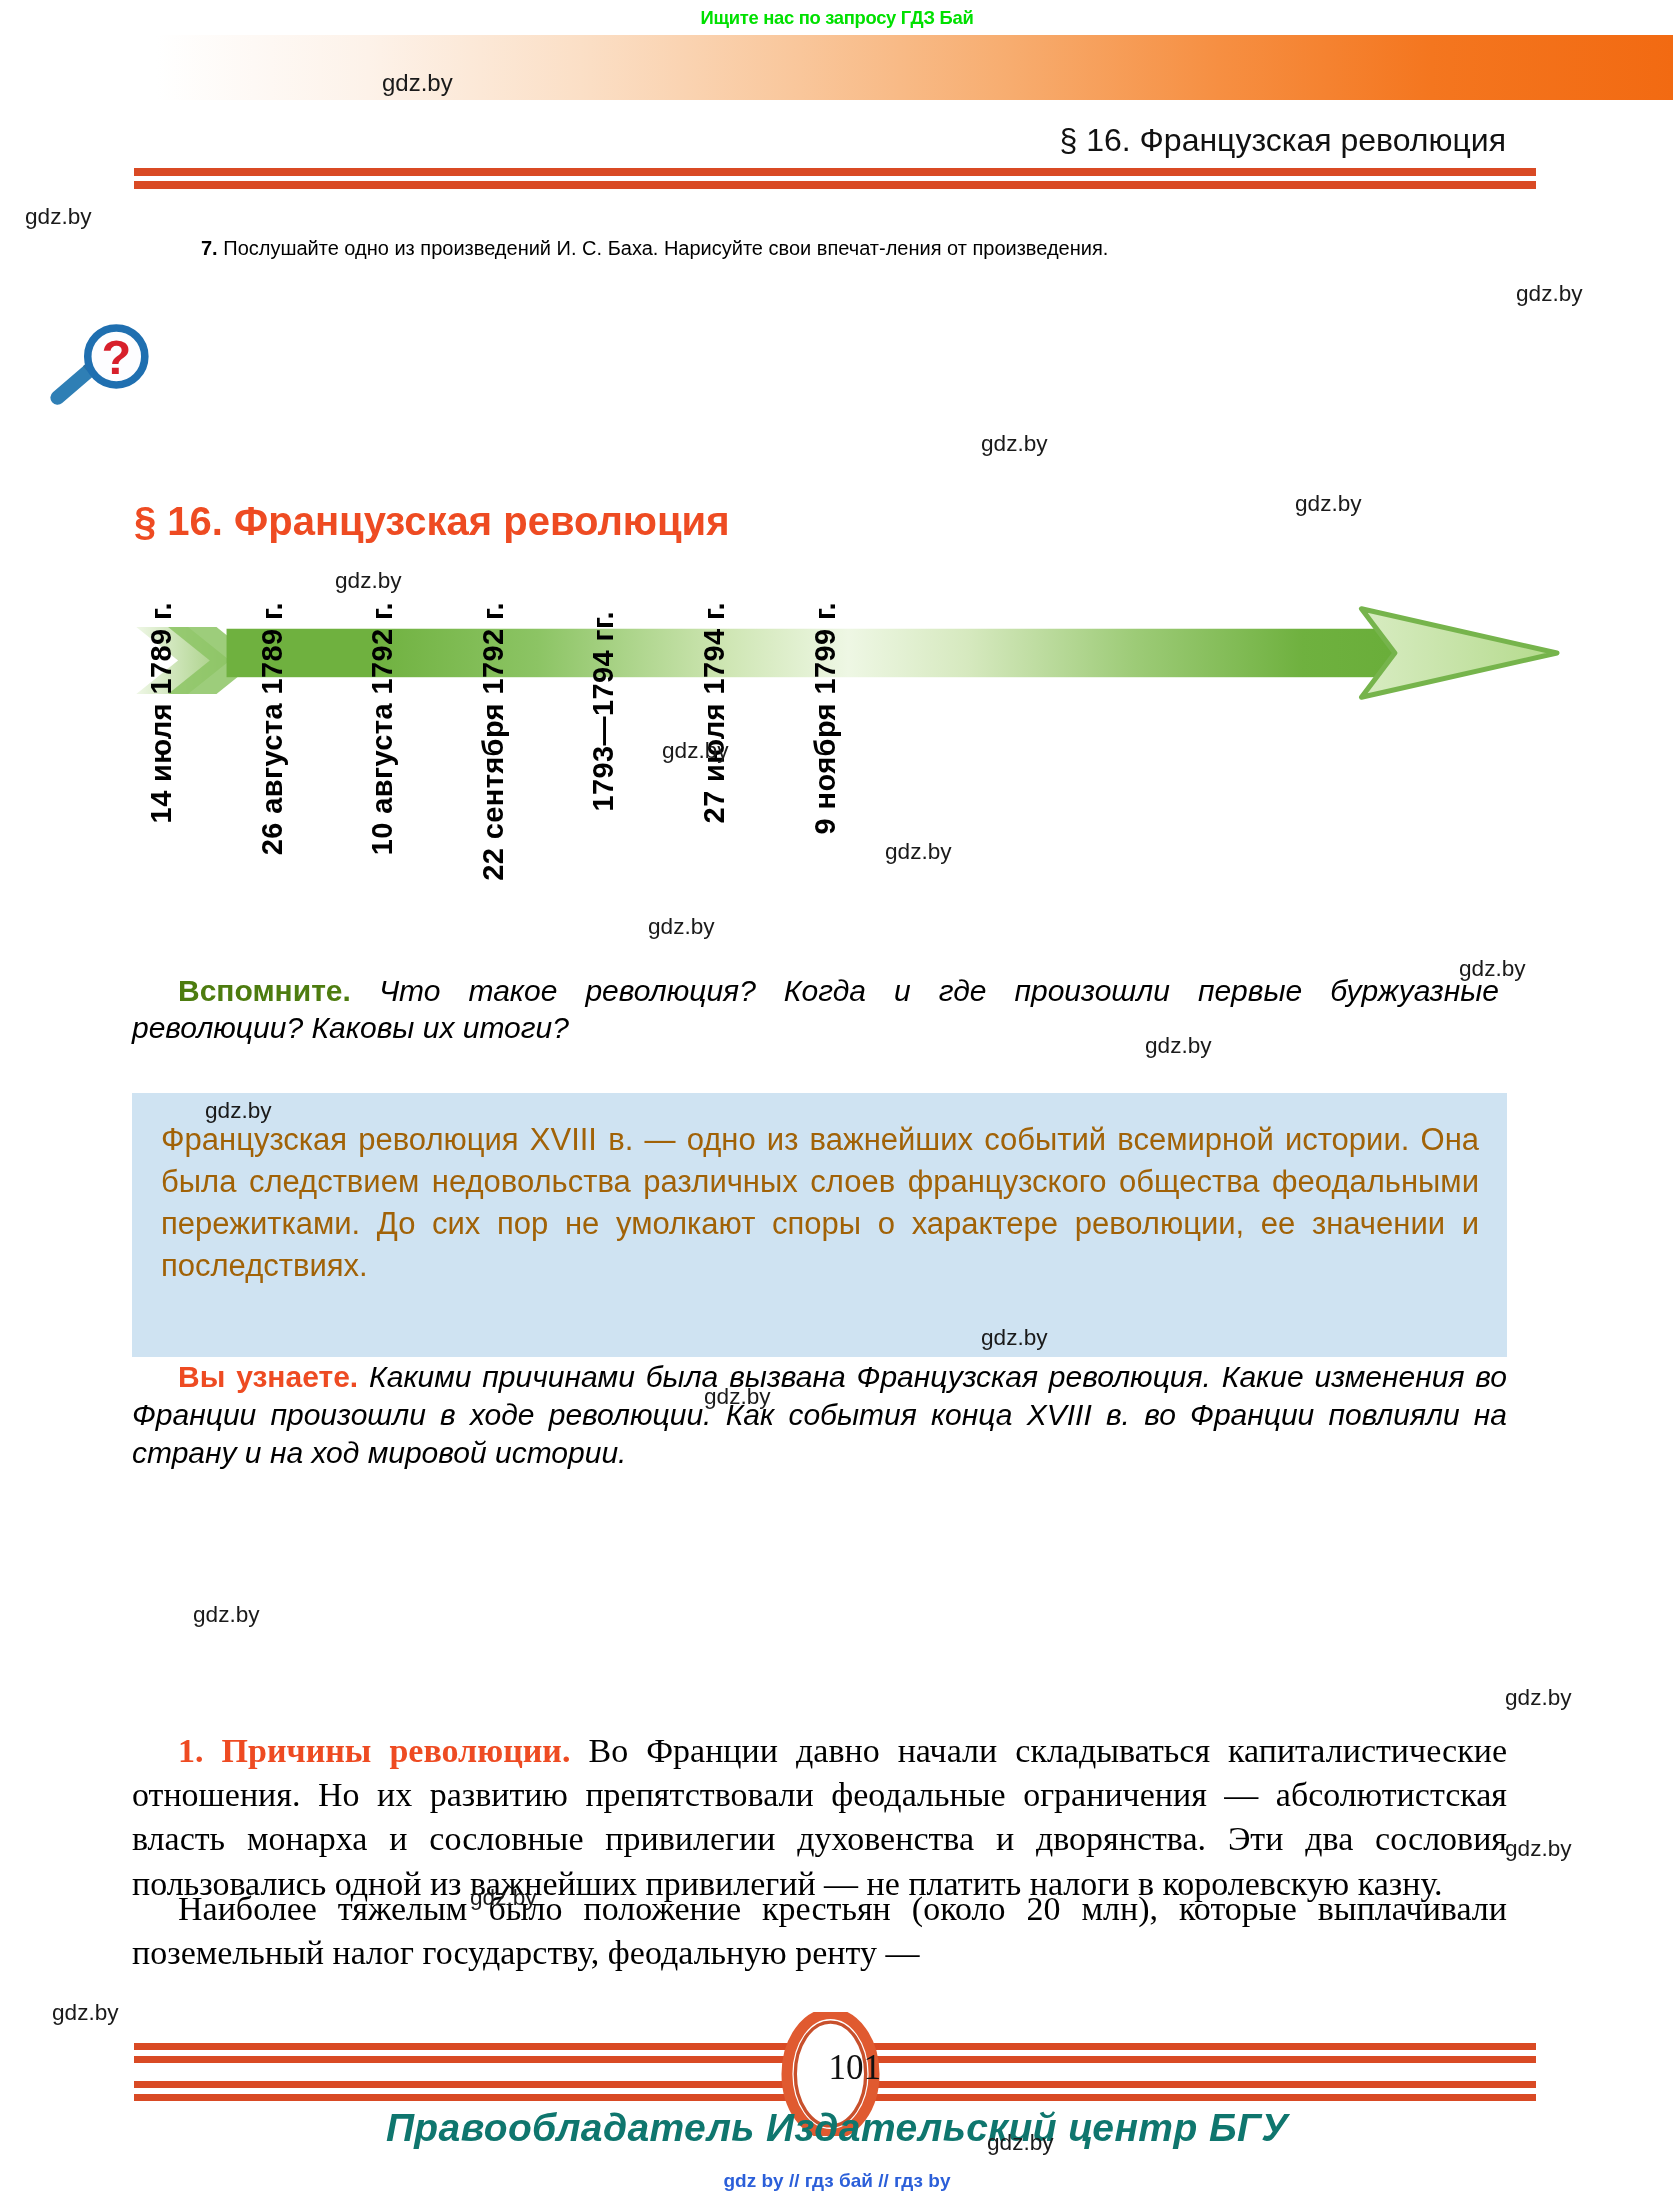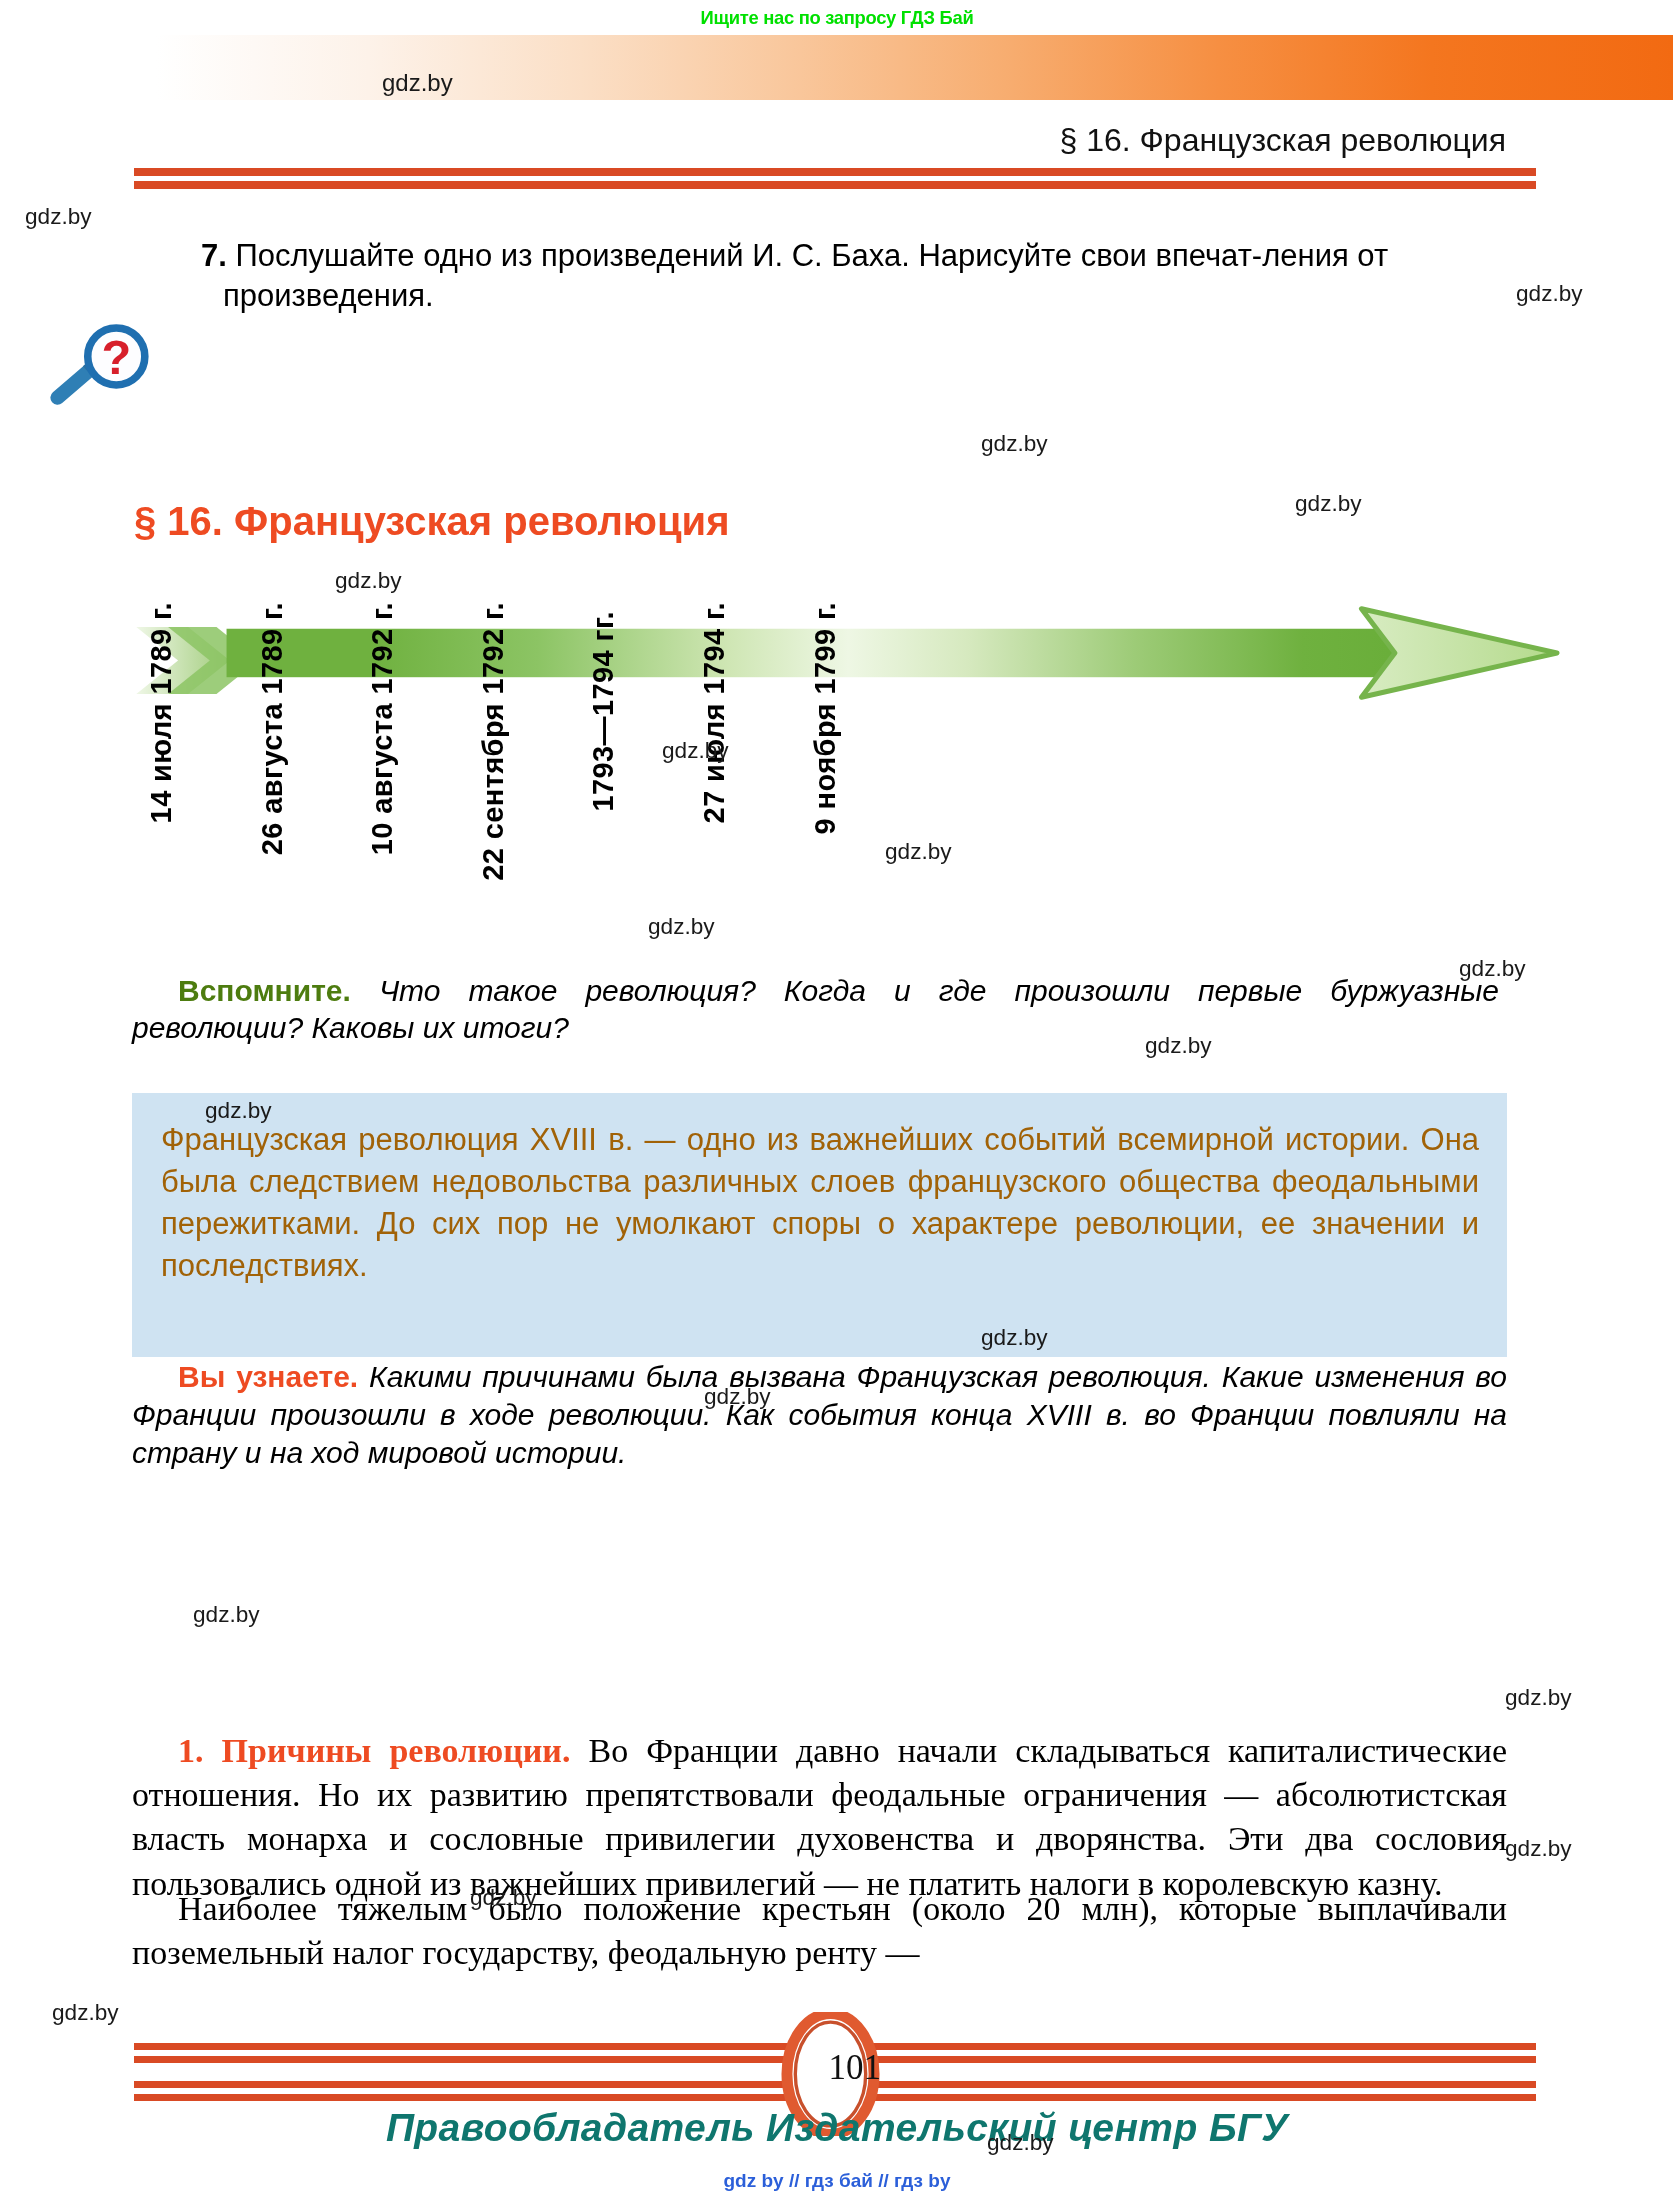--- a/index.html
+++ b/index.html
@@ -75,21 +75,21 @@
   }
   .rule-top.r1 { top: 168px; height: 7.5px; }
   .rule-top.r2 { top: 181px; height: 7.5px; }
 
   
   .ex-list {
     position: absolute;
     top: 236px;
     left: 201px;
     width: 1308px;
-    font-size: 31px;
+    font-size: 20px;
     color: #000;
     line-height: 1.28;
   }
   .ex-item {
     display: block;
     text-indent: -22px;
     padding-left: 22px;
     margin-bottom: 5px;
   }
   .ex-num { font-weight: bold; }

